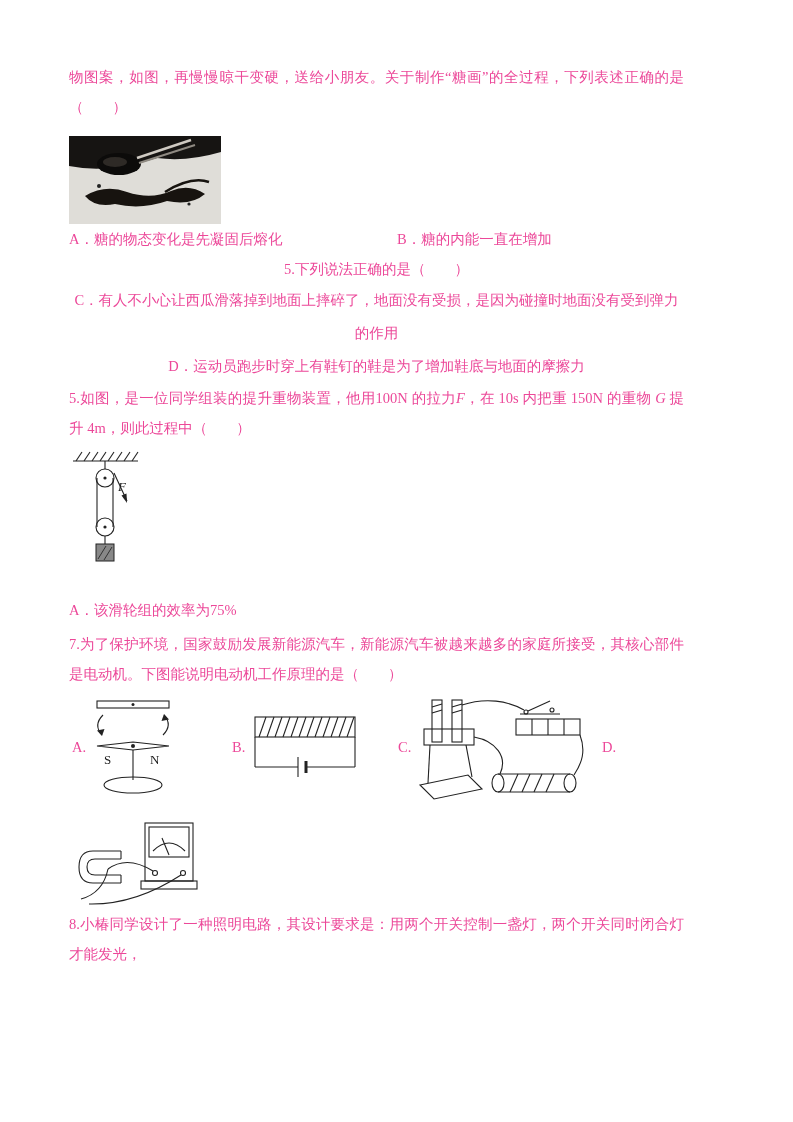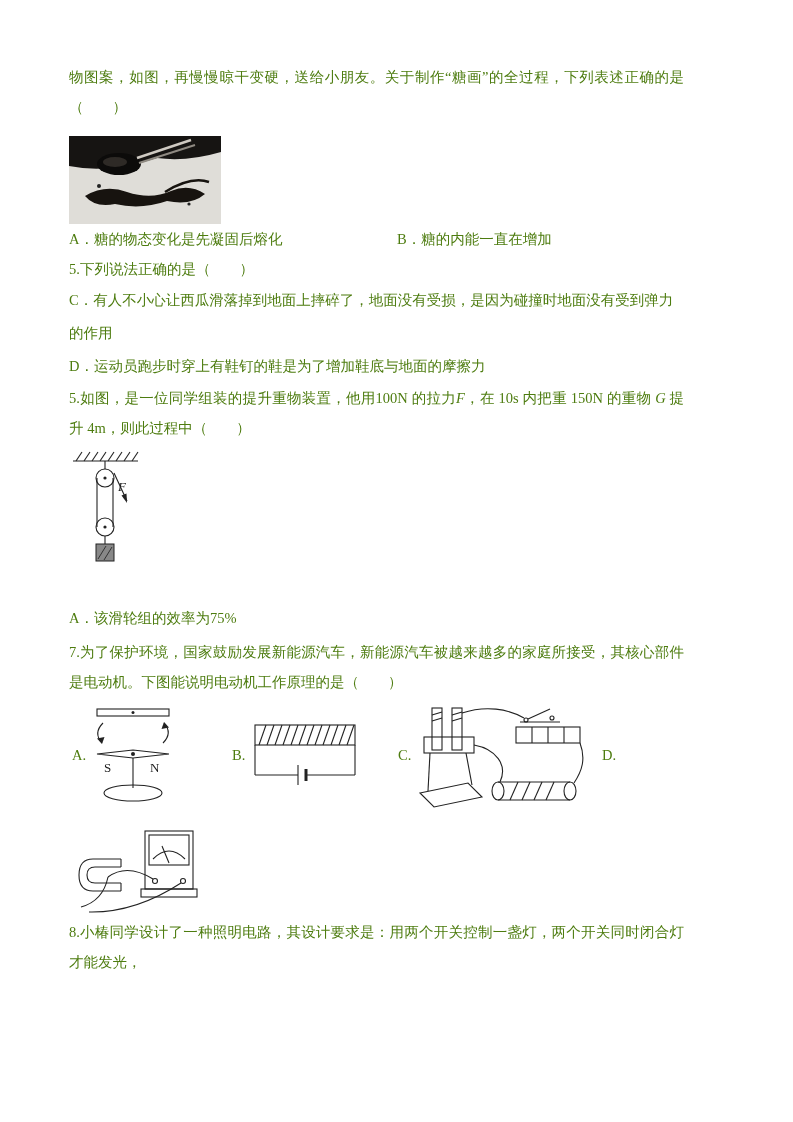--- a/index.html
+++ b/index.html
@@ -5,35 +5,35 @@
   * { margin:0; padding:0; box-sizing:border-box; }
   html,body { background:#ffffff; }
   .page {
     position: relative;
     width: 793px;
     height: 1122px;
     margin: 0 auto;
     background: #ffffff;
     font-family: "Liberation Serif", "DejaVu Serif", serif;
     font-size: 14.5px;
-    color: #4d7c0f;
+    color: #ec4899;
     padding: 62px 109px 0 69px;
     overflow: hidden;
   }
-  p { margin: 0; }
+  p { margin: 0; text-align: center; }
   .line  { line-height: 30px; }
   .wrap  { line-height: 30px; text-align: justify; }
   .q5opt { line-height: 33px; }
   .optrow { display: flex; line-height: 30px; }
   .optrow .col1 { flex: 0 0 328px; width: 328px; }
   .itl { font-style: italic; }
   .fig { display: block; }
   .sugar-fig  { margin-top: 14px; width: 152px; }
   .pulley-fig { margin-top: 4px; margin-left: 1px; width: 76px; }
-  .opts-gap   { margin-top: 28px; }
+  .opts-gap   { margin-top: 20px; }
   .q7p        { margin-top: 4px; }
   .figrow { position: relative; height: 118px; margin-top: 6px; }
   .figabs { position: absolute; top: 0; }
   .flabel { position: absolute; top: 42px; line-height: 20px; }
   .galvo-fig { margin-top: 4px; margin-left: 6px; width: 126px; }
   .q8p { }
   svg { display: block; }
   svg text { font-family: "Liberation Serif", "DejaVu Serif", serif; fill: #1c1c1c; }
 </style>
 </head>

